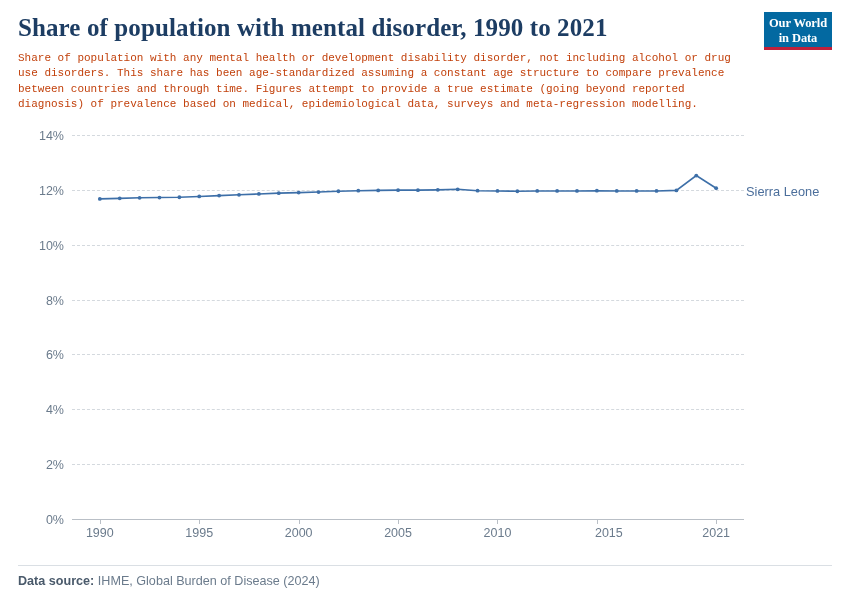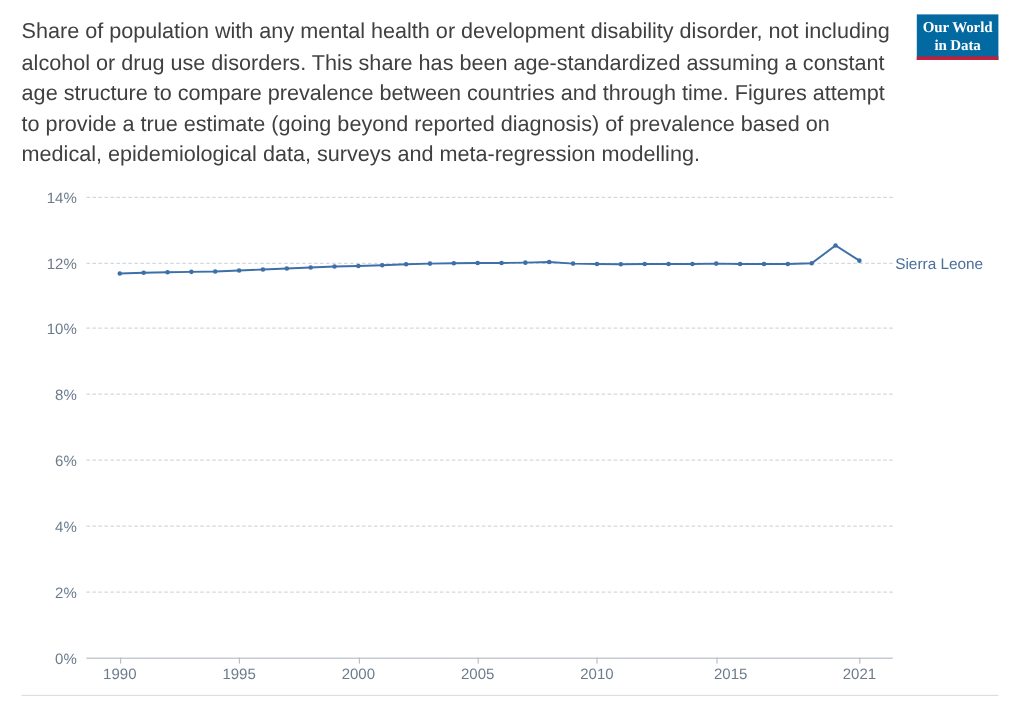--- a/index.html
+++ b/index.html
@@ -27,25 +27,26 @@
   .title {
     font-family: "Liberation Serif", serif;
     font-size: 25px;
     font-weight: 700;
     color: #1d3d63;
     letter-spacing: 0.1px;
     margin: 0 0 9px 0;
     line-height: 1.1;
   }
   .subtitle {
-    font-size: 18px;
+    font-size: 11px;
     line-height: 1.42;
-    color: #404040;
+    color: #c2410c;
     margin: 0;
     max-width: 730px;
+    font-family: Liberation Mono, monospace;
   }
   .logo {
     position: absolute;
     top: -2px;
     right: 0;
     width: 68px;
     height: 38px;
     background: #0369a1;
     color: #ffffff;
     font-family: "Liberation Serif", serif;
@@ -134,20 +135,21 @@
   }
   .footer .src strong { color: #4a5a6b; font-weight: 700; }
   .footer .right { color: #7a8a99; }
 </style>
 </head>
 <body>
 
 <div class="page">
 
   <div class="header">
+    <h1 class="title">Share of population with mental disorder, 1990 to 2021</h1>
     <p class="subtitle">Share of population with any mental health or development disability disorder, not including alcohol or drug use disorders. This share has been age-standardized assuming a constant age structure to compare prevalence between countries and through time. Figures attempt to provide a true estimate (going beyond reported diagnosis) of prevalence based on medical, epidemiological data, surveys and meta-regression modelling.</p>
     <div class="logo">
       <div>Our World</div>
       <div>in Data</div>
     </div>
   </div>
 
   <div class="chart-wrap">
     <div class="plot" id="plot">
         <div class="gridline" style="top: 0px;">
@@ -223,15 +225,19 @@
           <circle cx="584.52" cy="55.95" r="1.9" fill="#3d6fa8"></circle>
           <circle cx="604.40" cy="55.41" r="1.9" fill="#3d6fa8"></circle>
           <circle cx="624.28" cy="40.59" r="1.9" fill="#3d6fa8"></circle>
           <circle cx="644.17" cy="53.21" r="1.9" fill="#3d6fa8"></circle>
         </svg>
     <div class="series-label" style="left: 674.024px; top: 56.2286px;">Sierra Leone</div>
       </div>
   </div>
 
   <div class="footer">
+    <div class="src">
+      <strong>Data source:</strong>
+      <span>IHME, Global Burden of Disease (2024)</span>
+    </div>
   </div>
 
 </div>
 
 </body></html>

